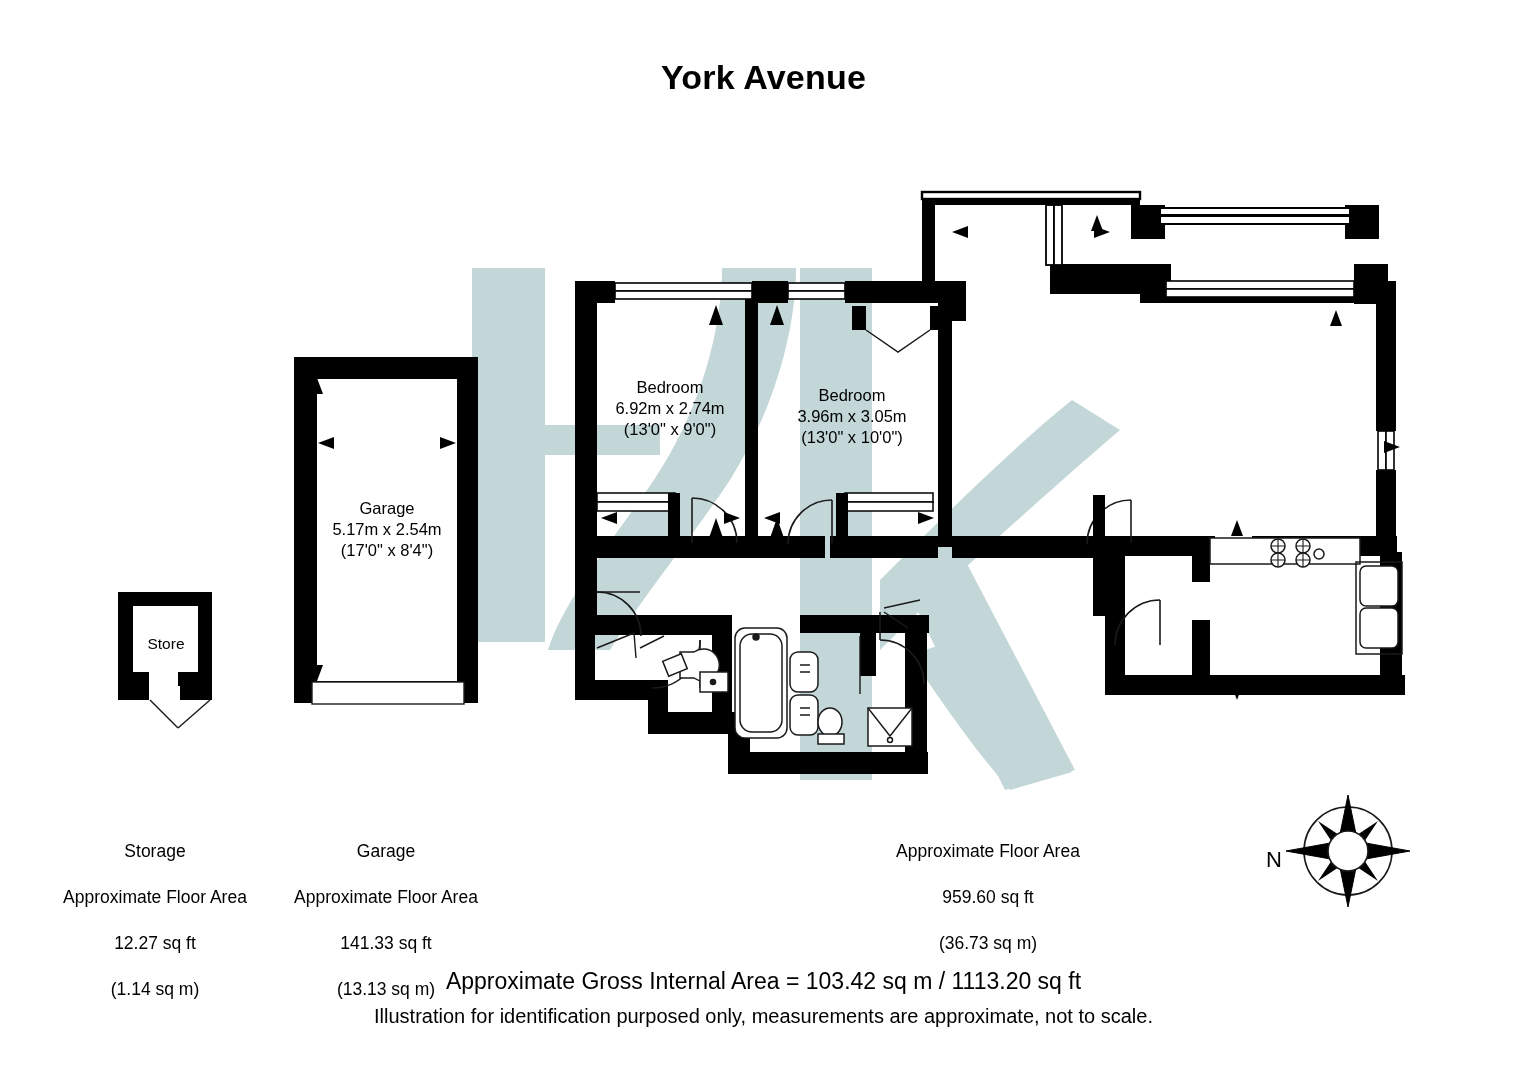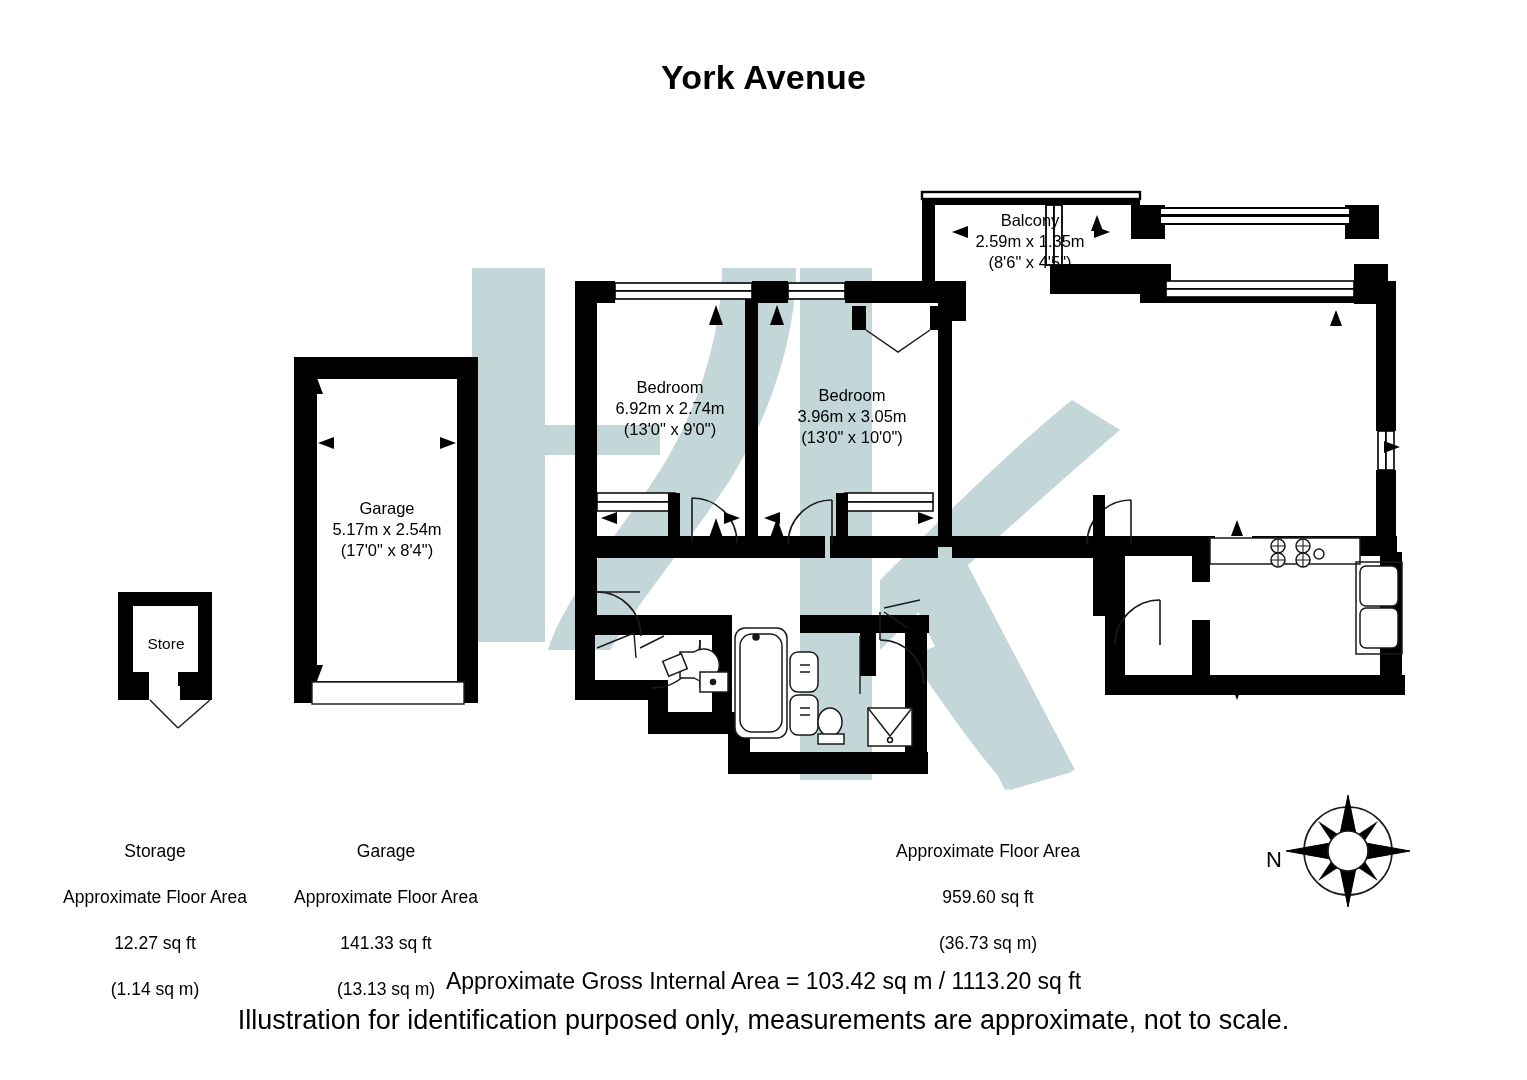--- a/index.html
+++ b/index.html
@@ -65,21 +65,21 @@
   }
   .area-block span { display: block; margin-top: 20px; }
   .footer-line {
     position: absolute;
     width: 1527px;
     left: 0;
     text-align: center;
     white-space: nowrap;
   }
   .footer-1 { top: 968px; font-size: 23px; }
-  .footer-2 { top: 1005px; font-size: 27px; }
+  .footer-2 { top: 1005px; font-size: 20px; }
   .compass-n {
     position: absolute;
     font-size: 22px;
     left: 1266px;
     top: 847px;
   }
 </style>
 </head>
 <body>
 
@@ -329,25 +329,20 @@
       <path d="M-30 -30 L-6 -14 L0 0 L-14 -6 Z" fill="#000000"></path>
       <path d="M30 -30 L6 -14 L0 0 L14 -6 Z" fill="#000000"></path>
       <path d="M-30 30 L-6 14 L0 0 L-14 6 Z" fill="#000000"></path>
       <path d="M30 30 L6 14 L0 0 L14 6 Z" fill="#000000"></path>
 
       <circle cx="0" cy="0" r="20" fill="#ffffff" stroke="#1a1a1a" stroke-width="1.6"></circle>
     </g>
 
   </svg>
 
-  <div class="room-label" style="left:950px; top:210px; width:160px;">
-    <span class="rl-name">Balcony</span>
-    <span class="rl-m">2.59m x 1.35m</span>
-    <span class="rl-f">(8'6" x 4'5")</span>
-  </div>
 
   <div class="room-label" style="left:580px; top:377px; width:180px;">
     <span class="rl-name">Bedroom</span>
     <span class="rl-m">6.92m x 2.74m</span>
     <span class="rl-f">(13'0" x 9'0")</span>
   </div>
 
   <div class="room-label" style="left:762px; top:385px; width:180px;">
     <span class="rl-name">Bedroom</span>
     <span class="rl-m">3.96m x 3.05m</span>

